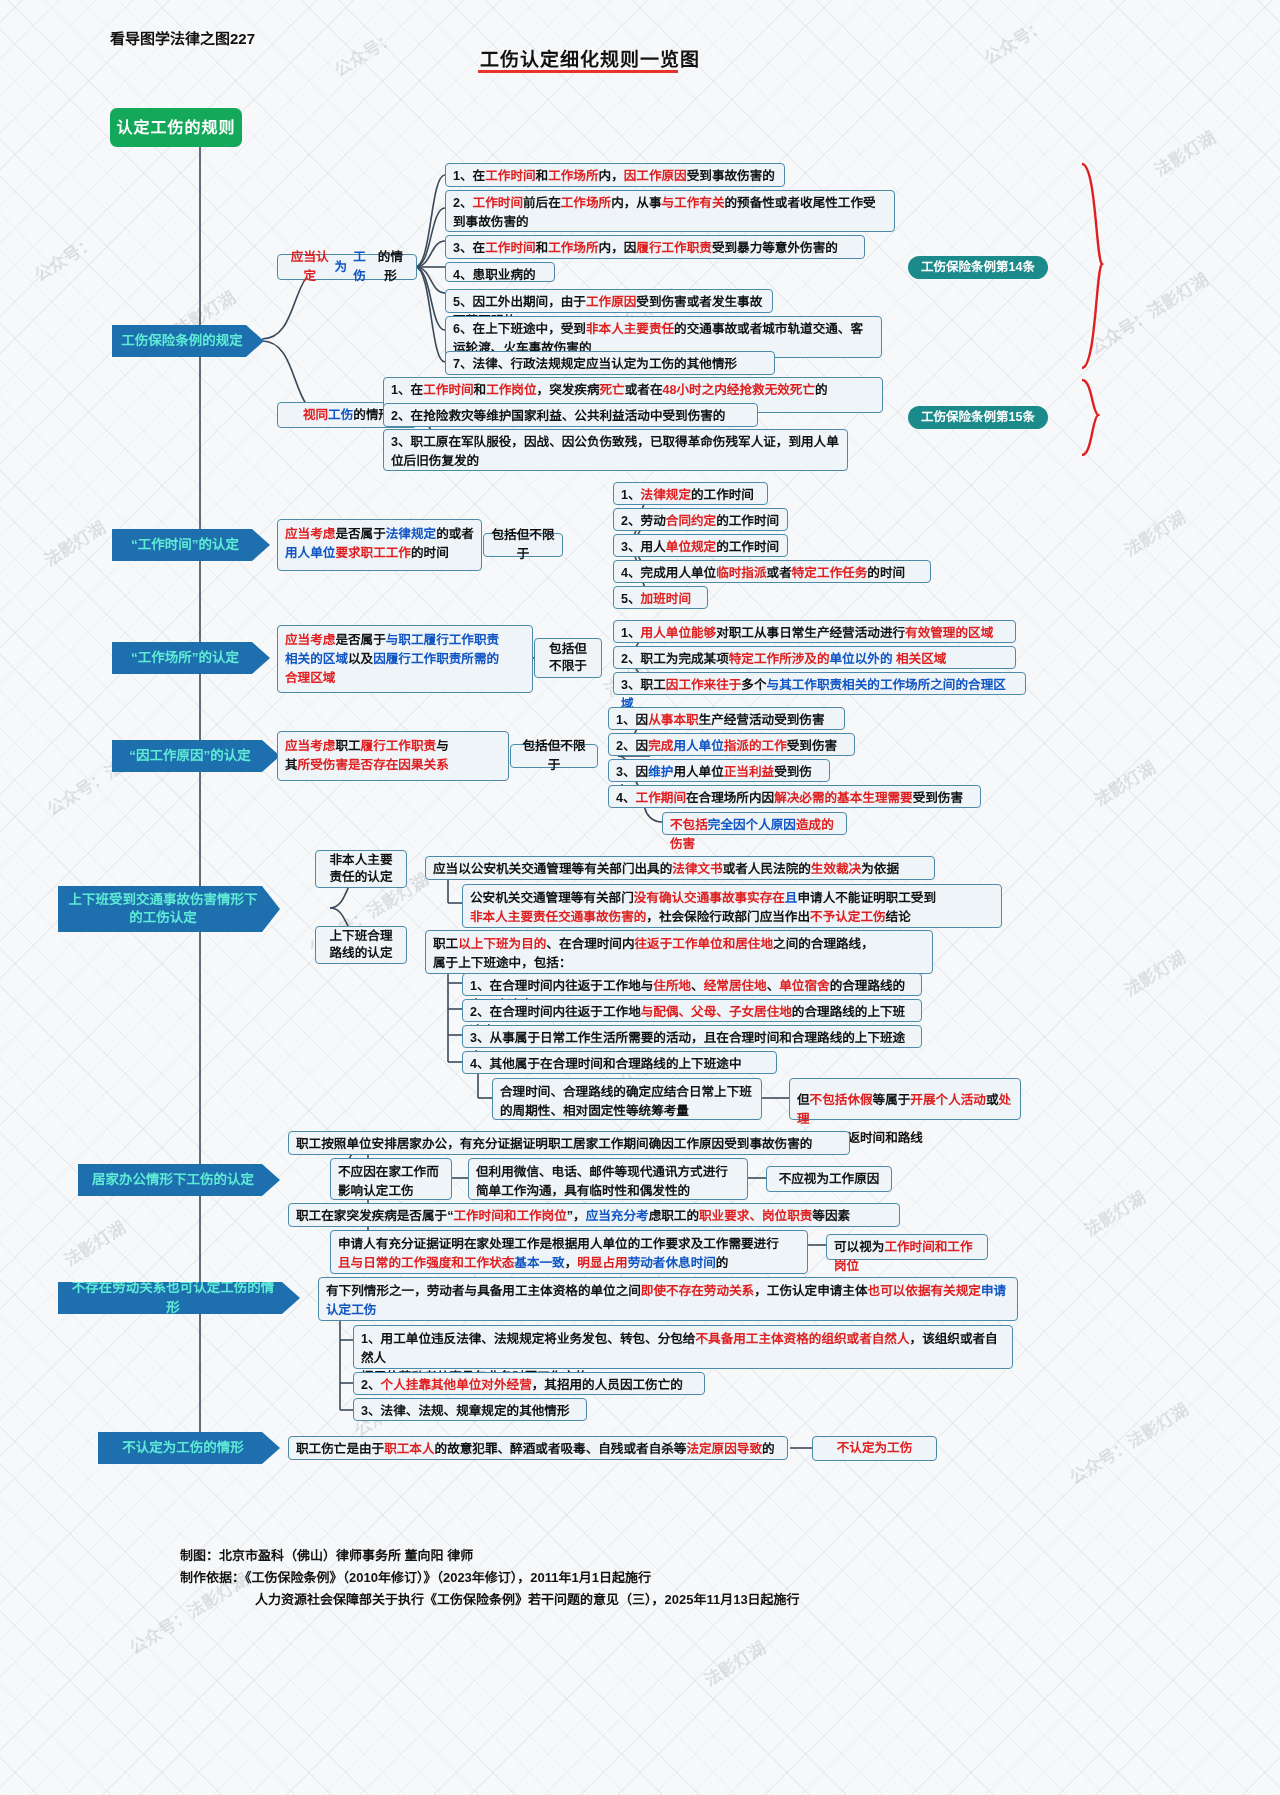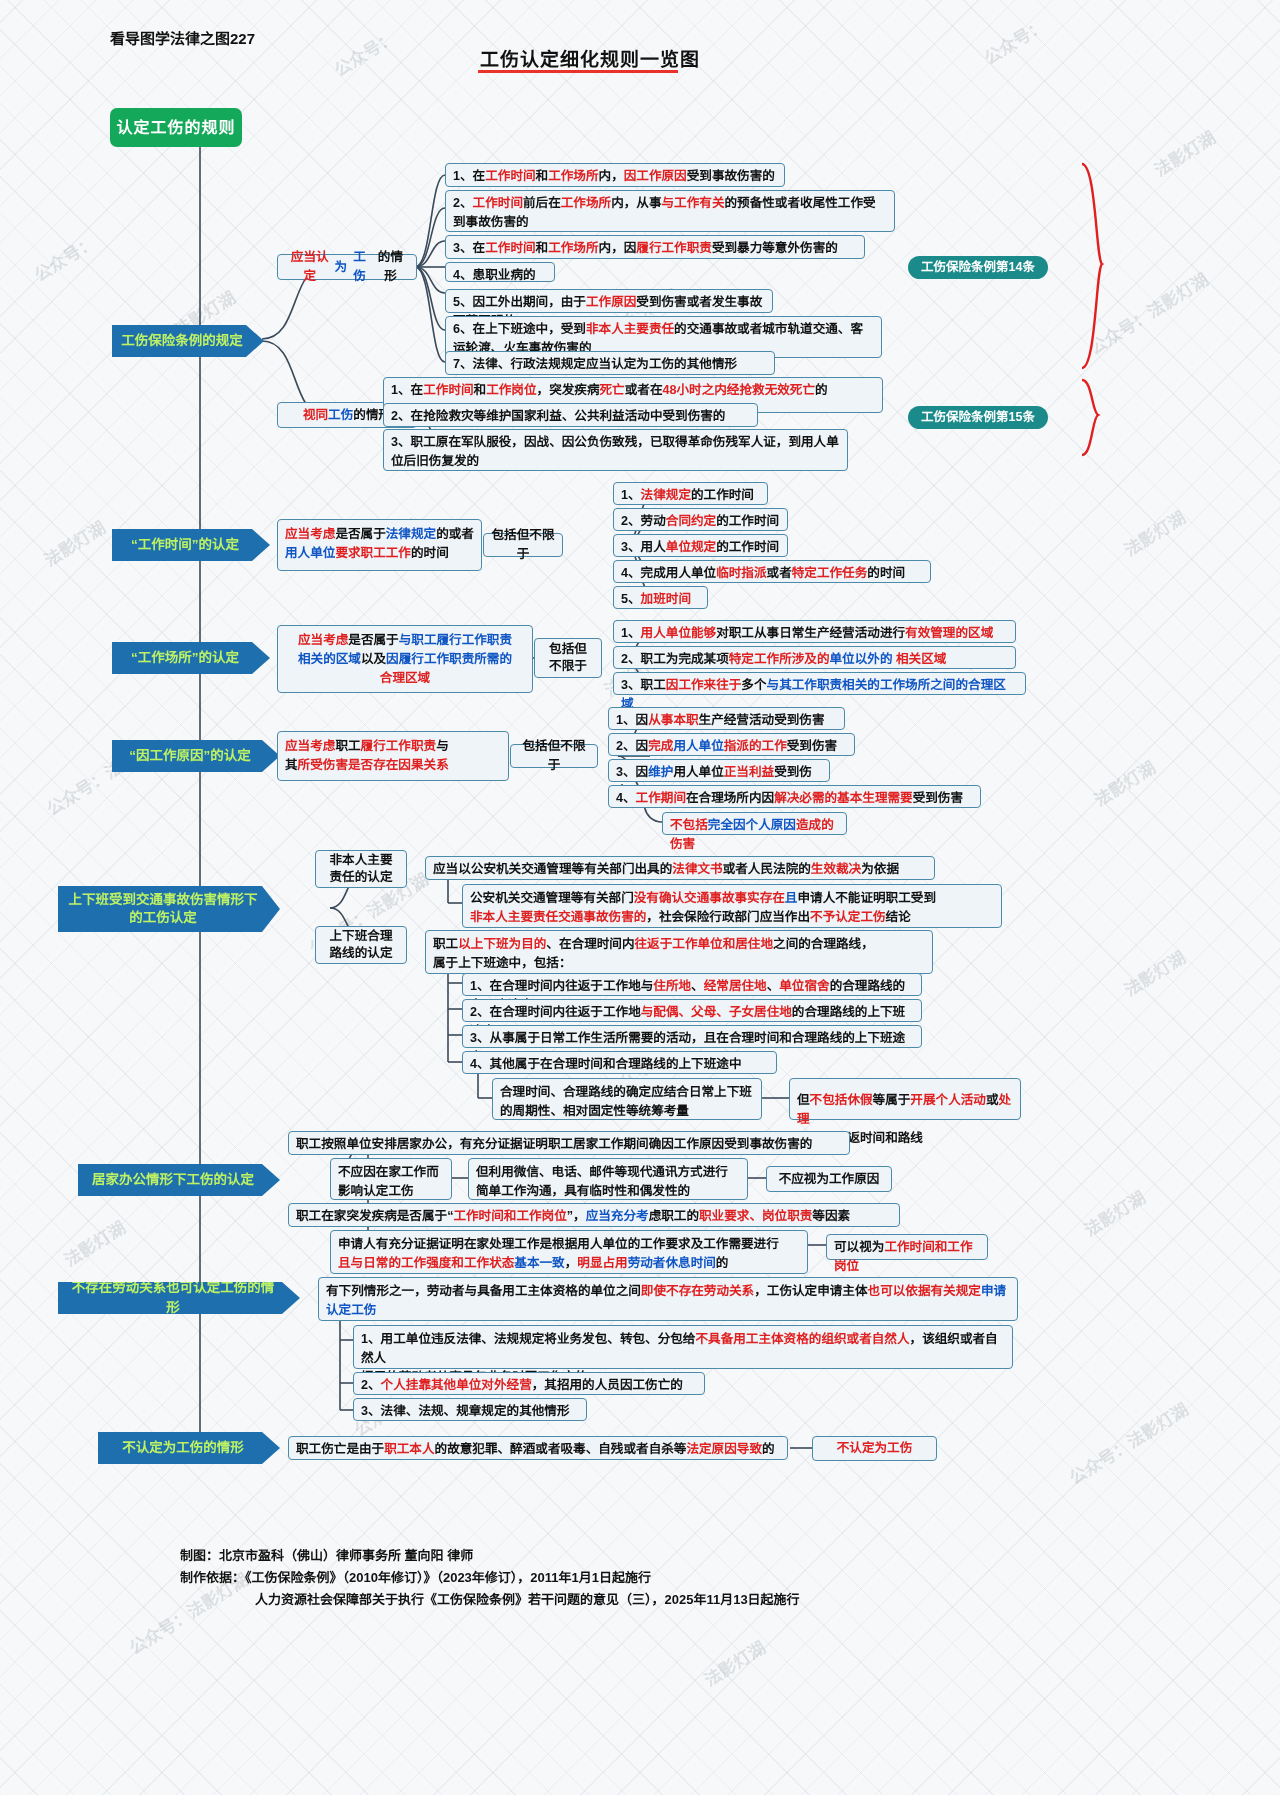--- a/index.html
+++ b/index.html
@@ -30,21 +30,21 @@
 
   
   .node{position:absolute;box-sizing:border-box;line-height:1.5;}
 
   .green-root{
     background:#14a85a;color:#fff;border-radius:7px;font-size:16px;font-weight:bold;
     display:flex;align-items:center;justify-content:center;letter-spacing:1px;
   }
   
   .chev{
-    background:#1d6fae;color:#bef264;font-weight:bold;font-size:13.5px;
+    background:#1d6fae;color:#5eead4;font-weight:bold;font-size:13.5px;
     display:flex;align-items:center;justify-content:center;text-align:center;
     padding:4px 20px 4px 8px;
     clip-path:polygon(0 0, calc(100% - 18px) 0, 100% 50%, calc(100% - 18px) 100%, 0 100%);
   }
   
   .box{
     background:#eef4f8;border:1.4px solid #4b8aa8;border-radius:4px;
     padding:3px 7px;font-weight:bold;font-size:12.6px;color:#111;
   }
   .box.ctr{display:flex;align-items:center;justify-content:center;text-align:center;}
@@ -258,21 +258,21 @@
 </div>
 <div class="node box" style="left:613px;top:560px;width:318px;height:23px;">
   4、完成用人单位<span class="r">临时指派</span>或者<span class="r">特定工作任务</span>的时间
 </div>
 <div class="node box" style="left:613px;top:586px;width:95px;height:23px;">
   5、<span class="r">加班时间</span>
 </div>
 
 <div class="node chev" style="left:112px;top:642px;width:158px;height:32px;">“工作场所”的认定</div>
 
-<div class="node box" style="left:277px;top:625px;width:256px;height:68px;padding-top:5px;text-align:center;">
+<div class="node box" style="left:277px;top:625px;width:256px;height:68px;padding-top:5px;">
   <span class="r">应当考虑</span>是否属于<span class="b">与职工履行工作职责</span><br>
   <span class="b">相关的区域</span>以及<span class="b">因履行工作职责所需的</span><br>
   <span class="r">合理区域</span>
 </div>
 <div class="node box ctr" style="left:534px;top:638px;width:68px;height:40px;text-align:center;line-height:1.35;">包括但<br>不限于</div>
 
 <div class="node box" style="left:613px;top:620px;width:403px;height:23px;">
   1、<span class="r">用人单位能够</span>对职工从事日常生产经营活动进行<span class="r">有效管理的区域</span>
 </div>
 <div class="node box" style="left:613px;top:646px;width:403px;height:23px;">

